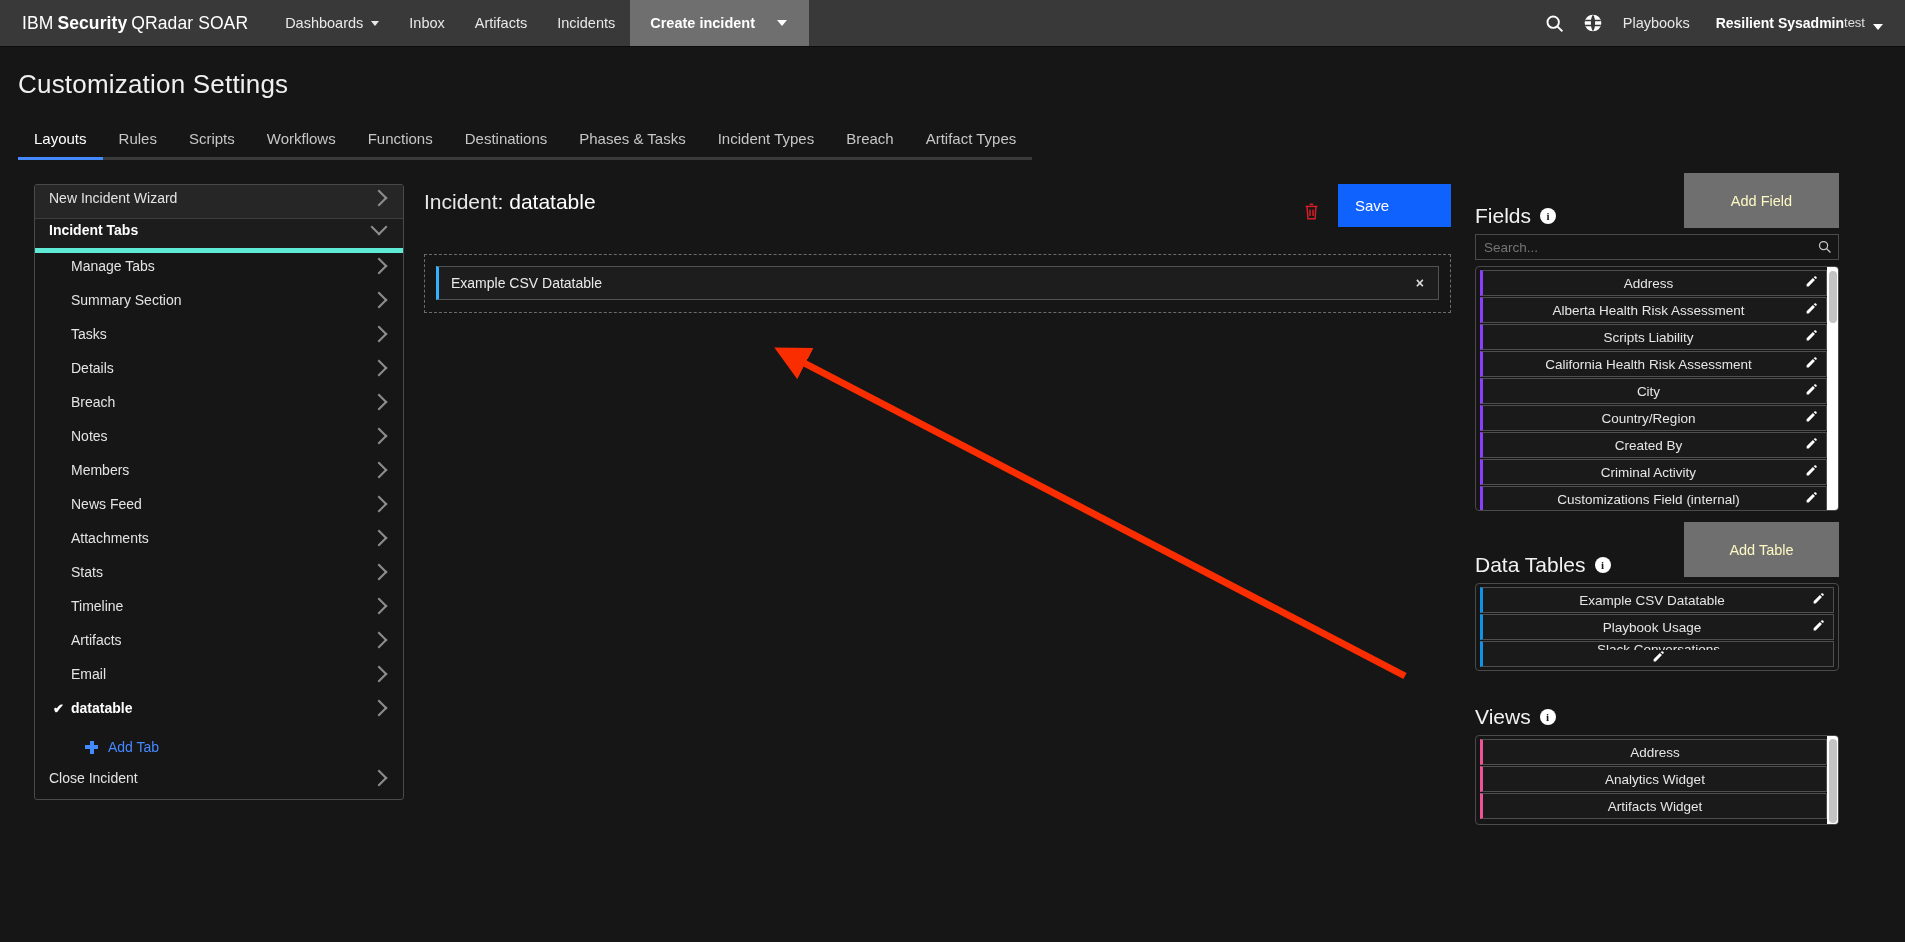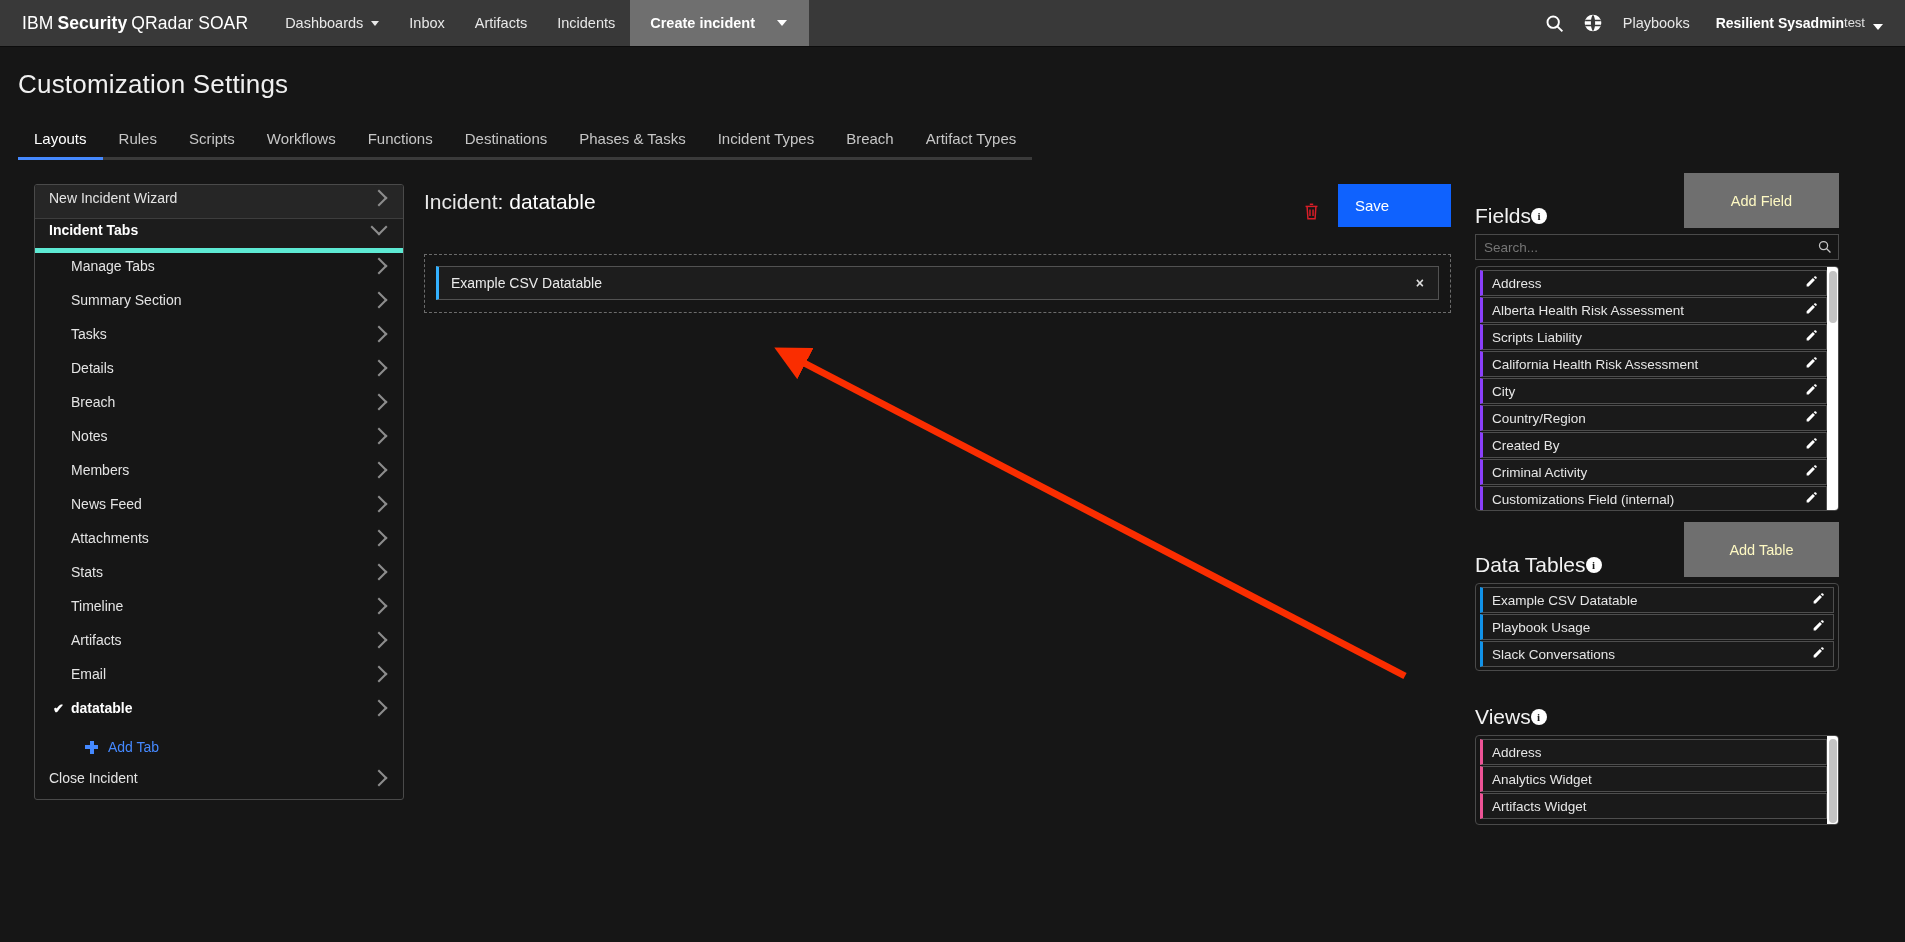--- a/index.html
+++ b/index.html
@@ -185,21 +185,21 @@
 
   
   .rightcol { width: 430px; padding-right: 66px; position: relative; }
   .sec-headrow {
     display: flex; align-items: flex-end;
     justify-content: space-between;
     height: 44px;
   }
   .sec-title {
     font-size: 21px; color: #f2f2f2;
-    display: flex; align-items: center; 
+    display: flex; align-items: center; gap: 9px;
   }
   .infoic {
     width: 16px; height: 16px; border-radius: 50%;
     background: #ffffff; color: #161616;
     font-size: 11px; font-weight: 700;
     display: flex; align-items: center; justify-content: center;
     font-family: "Liberation Serif", serif;
   }
   .add-btn {
     background: #6f6f6f; color: #fef9c3;
@@ -217,21 +217,21 @@
     color: #c6c6c6; font-size: 13.5px; padding: 0 26px 0 8px;
     font-family: inherit;
   }
   .searchbox .sic { position: absolute; right: 6px; top: 4px; }
   .listbox {
     margin-top: 6px;
     border: 1px solid #4a4a4a; border-radius: 4px;
     background: #161616;
     display: flex; overflow: hidden;
   }
-  .listinner { flex: 1; min-width: 0; padding: 3px 0 3px 4px; }
+  .listinner { flex: 1; min-width: 0; padding: 3px 0 3px 4px; text-align: center; }
   .lrow {
     display: flex; align-items: center;
     height: 26px; margin-bottom: 1px;
     background: #1a1a1a;
     border: 1px solid #4e4e4e;
     border-left-width: 3px;
     padding: 0 8px 0 9px;
     font-size: 13.5px; color: #e6e6e6;
     cursor: pointer;
   }
@@ -532,21 +532,21 @@
           <span><svg width="13" height="13" viewBox="0 0 24 24" fill="#ffffff">
                 <path d="M3 17.2 L14.6 5.6 L18.4 9.4 L6.8 21 H3 Z M16 4.2 L17.4 2.8 a2 2 0 0 1 2.8 0 l1 1 a2 2 0 0 1 0 2.8 L19.8 7.6 Z"></path>
               </svg></span>
         </div>
         <div class="lrow table">
           <span class="lname">Playbook Usage</span>
           <span><svg width="13" height="13" viewBox="0 0 24 24" fill="#ffffff">
                 <path d="M3 17.2 L14.6 5.6 L18.4 9.4 L6.8 21 H3 Z M16 4.2 L17.4 2.8 a2 2 0 0 1 2.8 0 l1 1 a2 2 0 0 1 0 2.8 L19.8 7.6 Z"></path>
               </svg></span>
         </div>
-        <div class="lrow table" style="margin-bottom:0;">
+        <div class="lrow table" style="margin-bottom:0;flex-direction:column;">
           <span class="lname">Slack Conversations</span>
           <span><svg width="13" height="13" viewBox="0 0 24 24" fill="#ffffff">
                 <path d="M3 17.2 L14.6 5.6 L18.4 9.4 L6.8 21 H3 Z M16 4.2 L17.4 2.8 a2 2 0 0 1 2.8 0 l1 1 a2 2 0 0 1 0 2.8 L19.8 7.6 Z"></path>
               </svg></span>
         </div>
       </div>
     </div>
 
     <div class="sec-headrow" style="margin-top:26px;height:32px;">
       <div class="sec-title">

